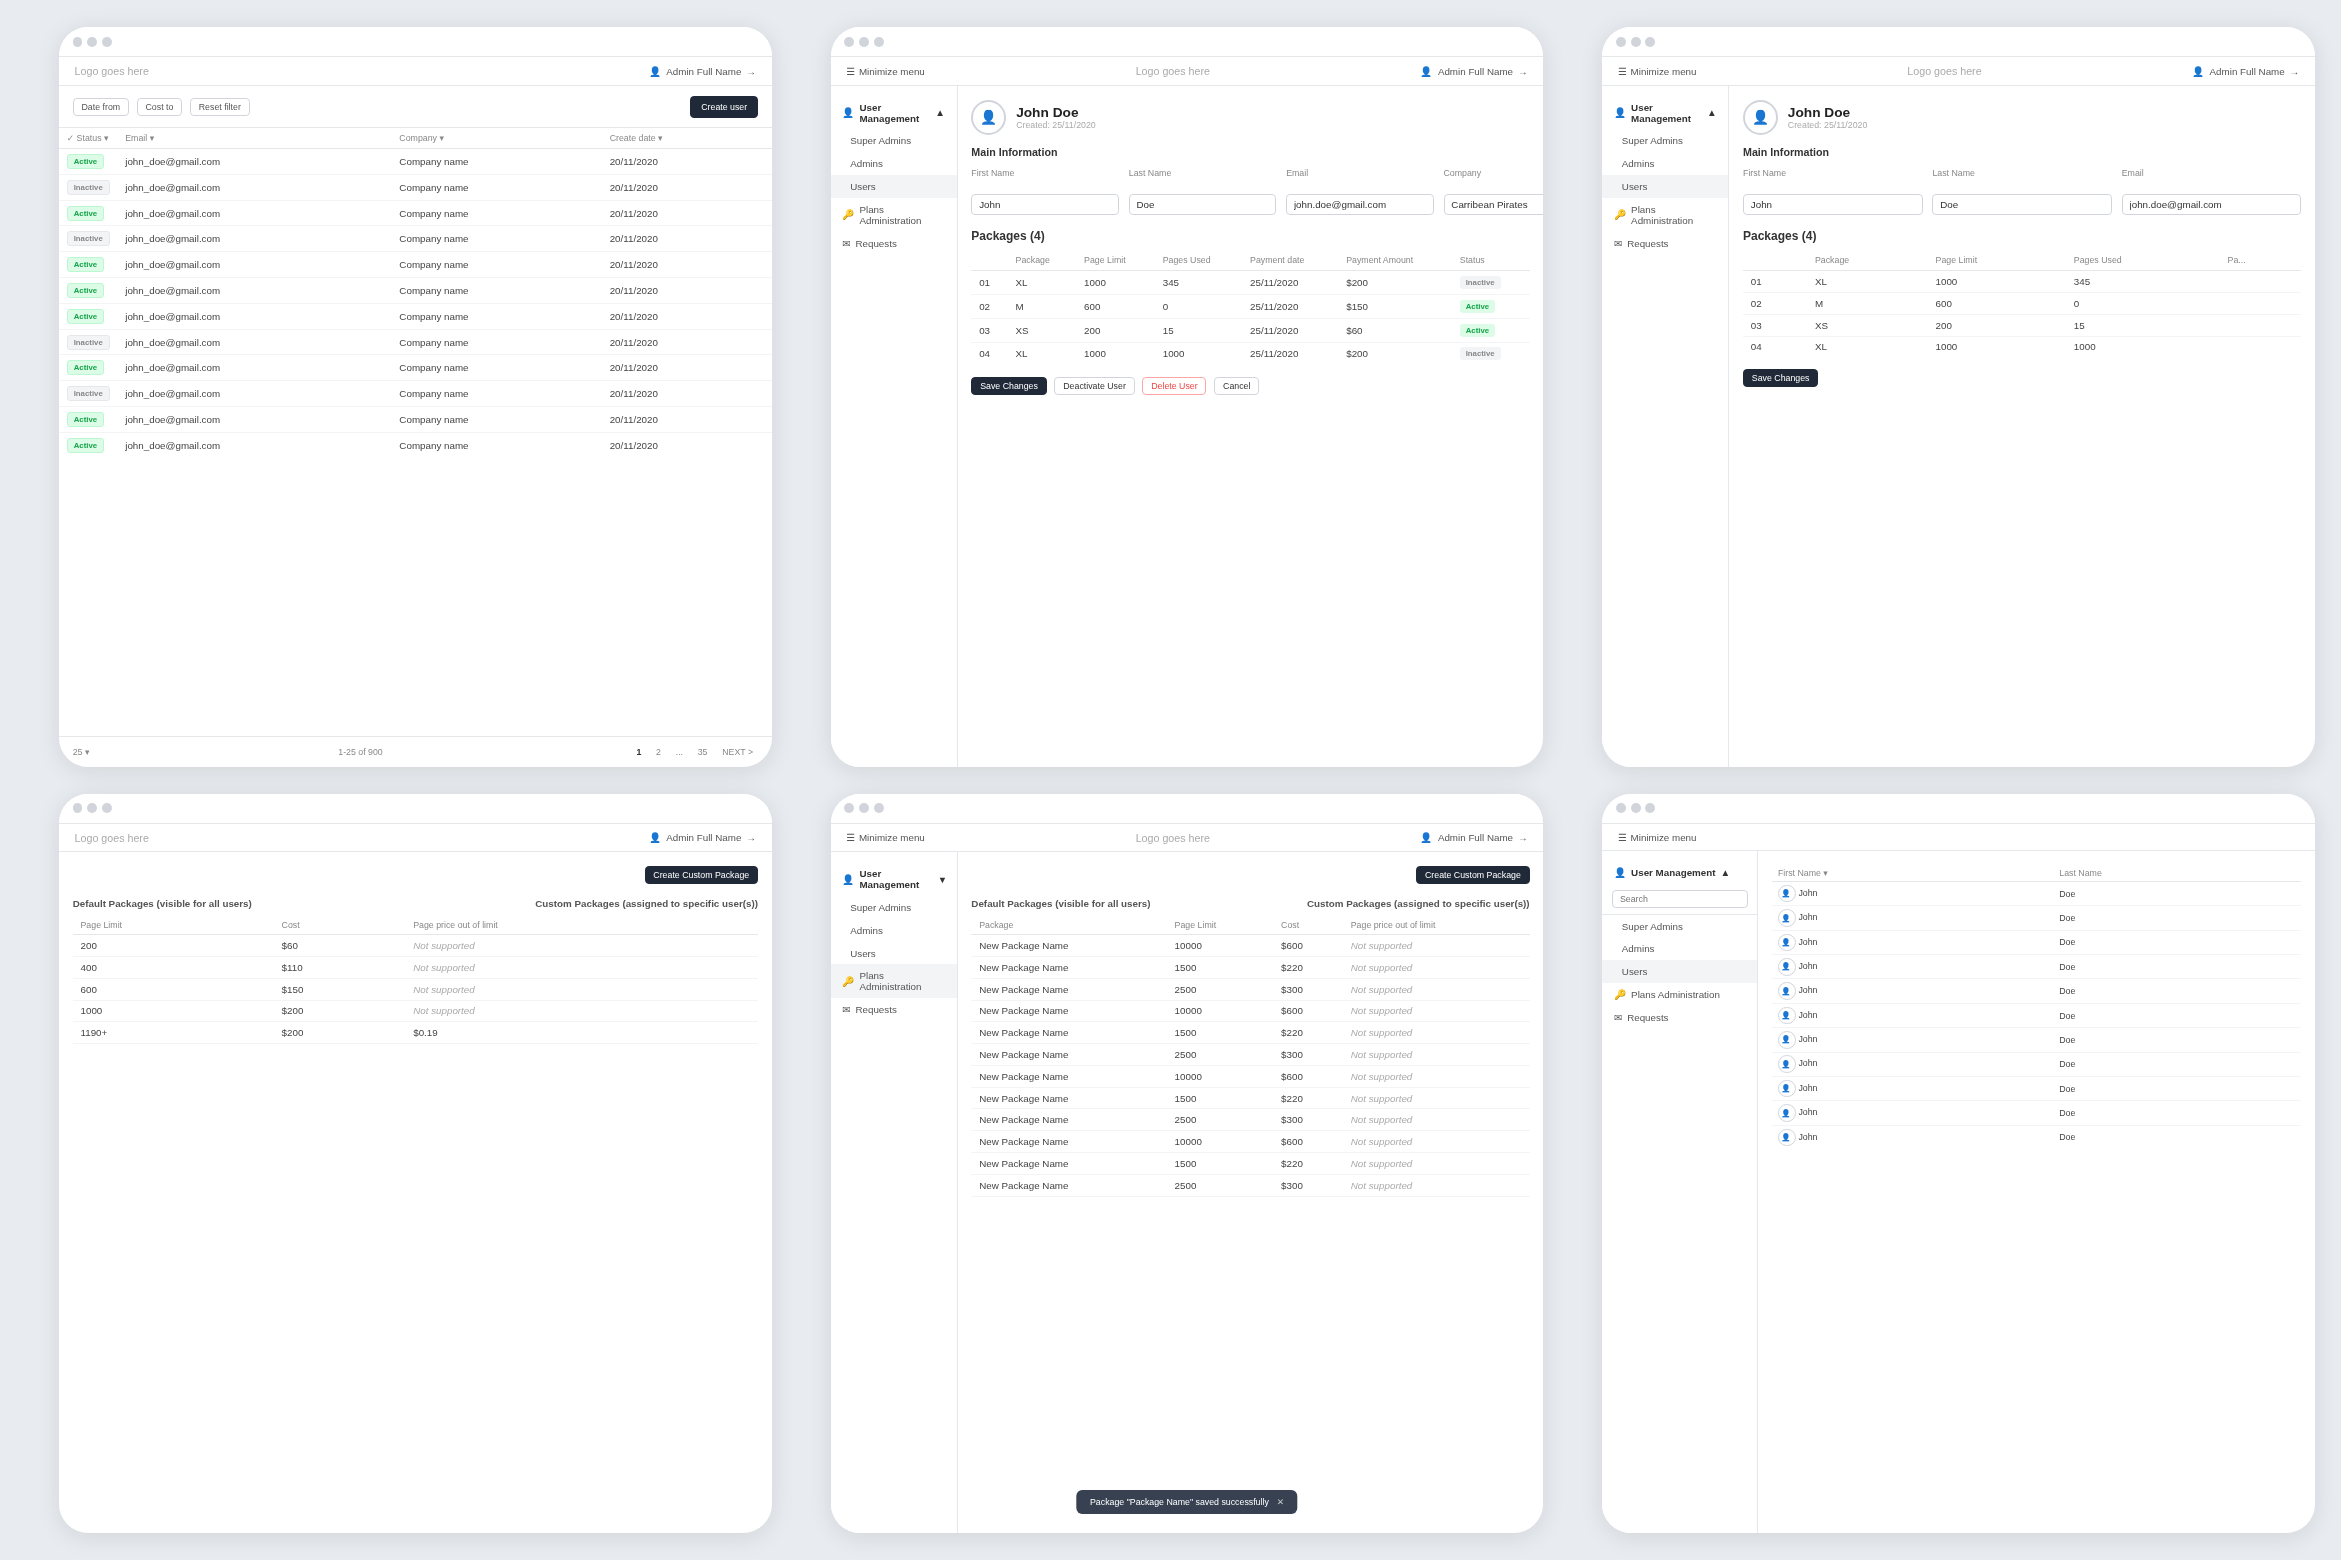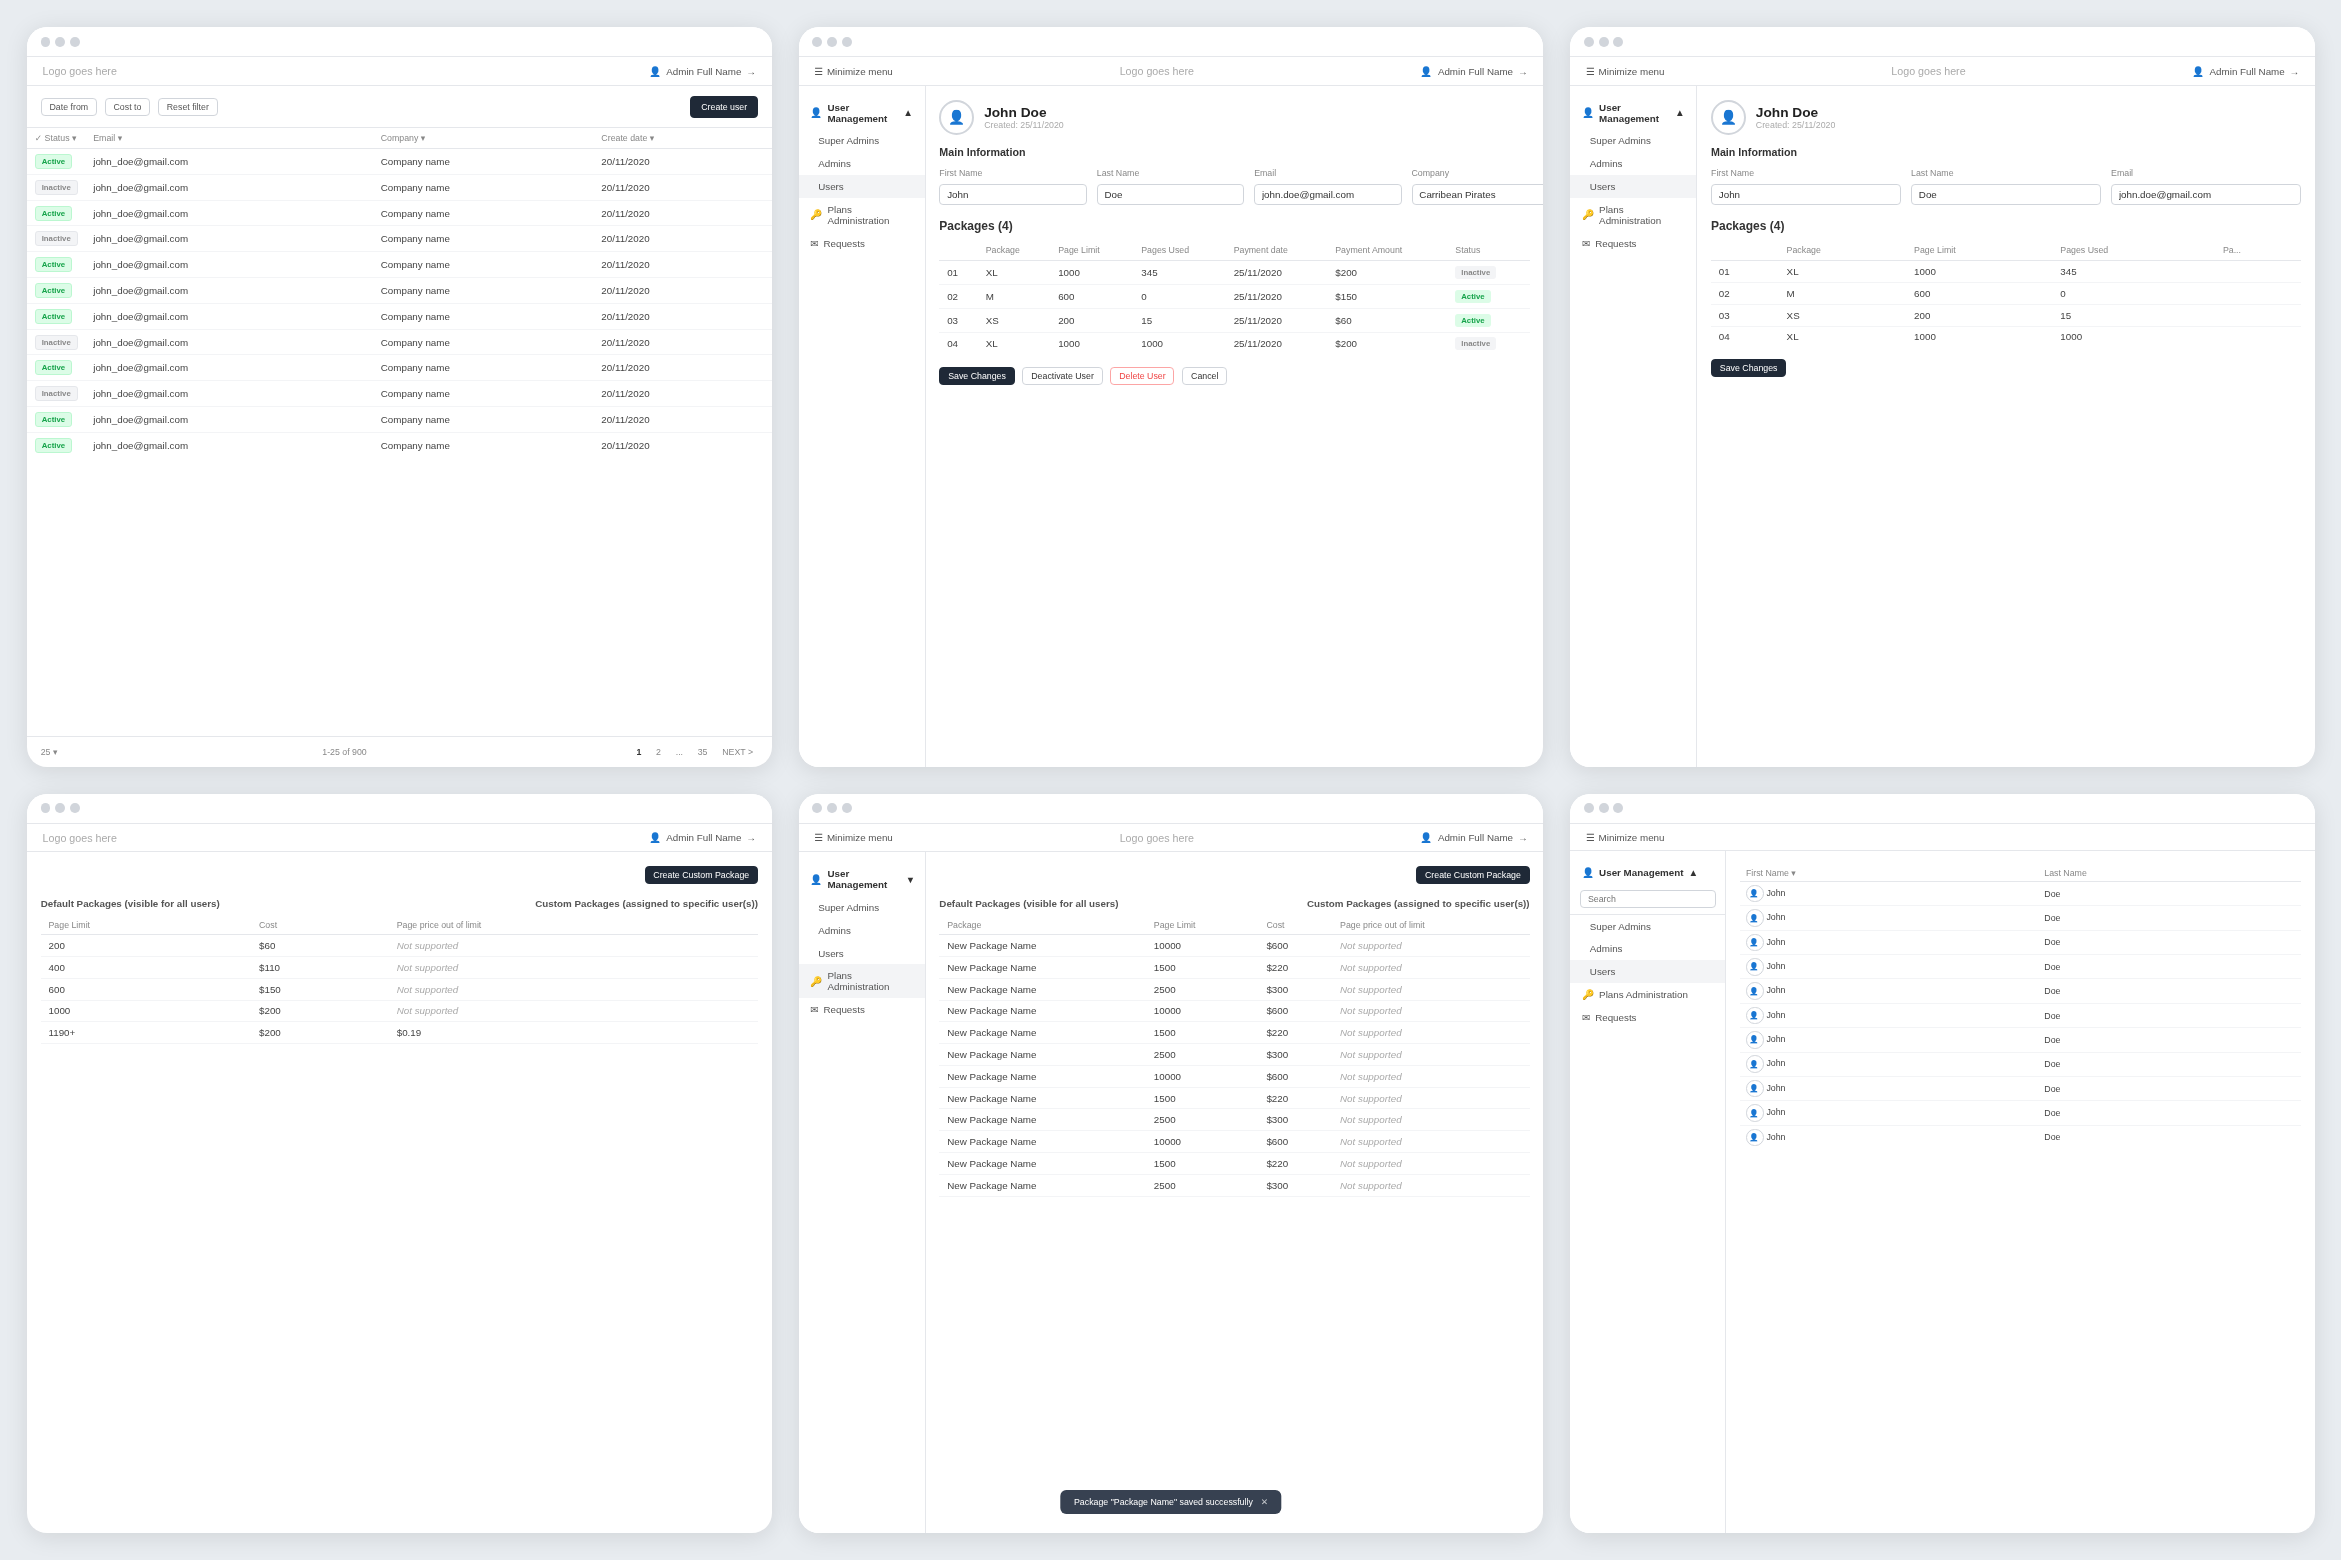--- a/index.html
+++ b/index.html
@@ -12,26 +12,27 @@
       overflow: hidden;
       display: grid;
       grid-template-columns: 1fr 1fr 1fr;
       grid-template-rows: 1fr 1fr;
       gap: 27px;
       padding: 27px;
     }
 
     .window {
       background: #fff;
-      border-radius: 20px;
+      border-radius: 29px;
       box-shadow: 0 3.9px 23.4px rgba(0,0,0,0.10);
       overflow: hidden;
       display: flex;
       flex-direction: column;
       position: relative;
+      margin-left: 32px;
     }
 
     
     .window-chrome {
       display: flex;
       align-items: center;
       padding: 9.8px 13.7px;
       border-bottom: 1px solid #e5e7eb;
       background: #fff;
       flex-shrink: 0;
@@ -109,21 +110,21 @@
       font-size: 13.7px; color: #aaa;
     }
     .user-name { font-size: 13.7px; font-weight: 600; color: #222; }
     .user-created { font-size: 8.8px; color: #aaa; }
 
     
     .section-title { font-size: 10.7px; font-weight: 700; color: #333; margin-bottom: 9.8px; }
 
     
     .form-row { display: flex; gap: 9.8px; margin-bottom: 9.8px; }
-    .form-group { display: flex; flex-direction: column; gap: 6px; flex: 1; }
+    .form-group { display: flex; flex-direction: column; gap: 16px; flex: 1; }
     .form-label { font-size: 8.8px; color: #888; }
     .form-input {
       border: 1px solid #d1d5db;
       border-radius: 3.9px;
       padding: 3.9px 6.8px;
       font-size: 9.8px;
       color: #333;
       background: #fff;
     }
 

